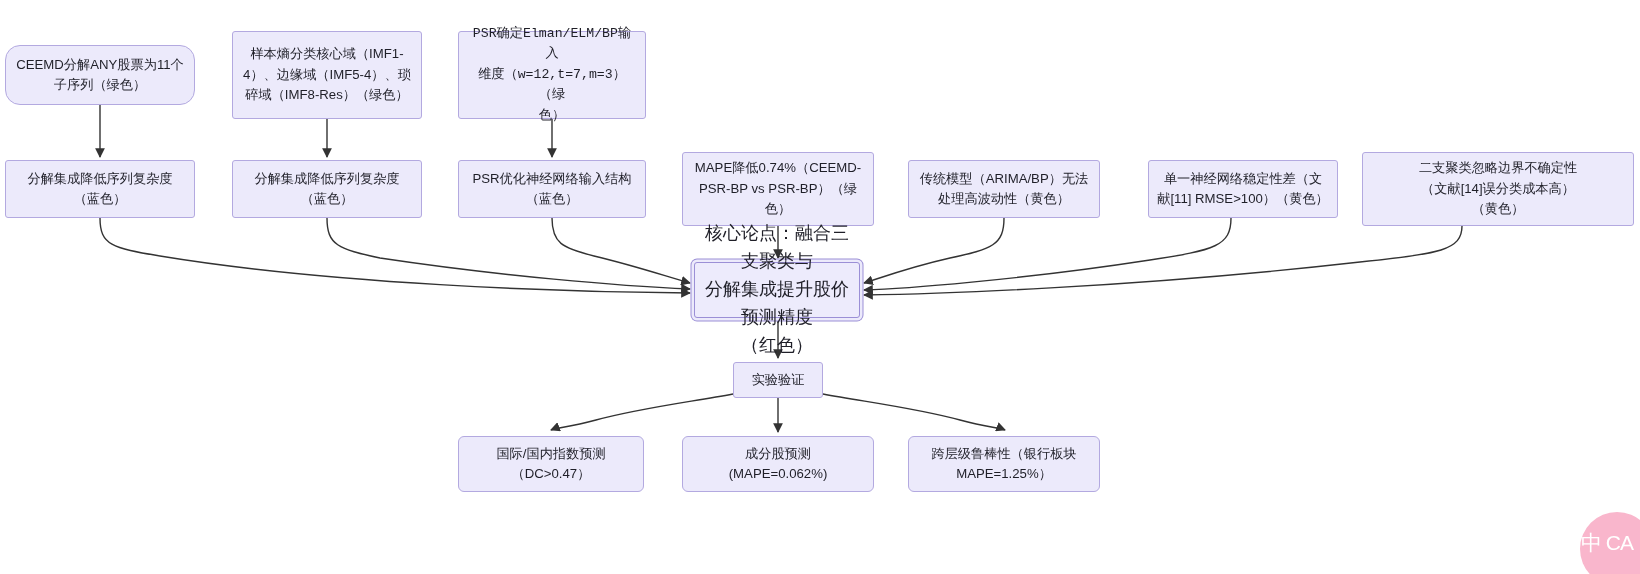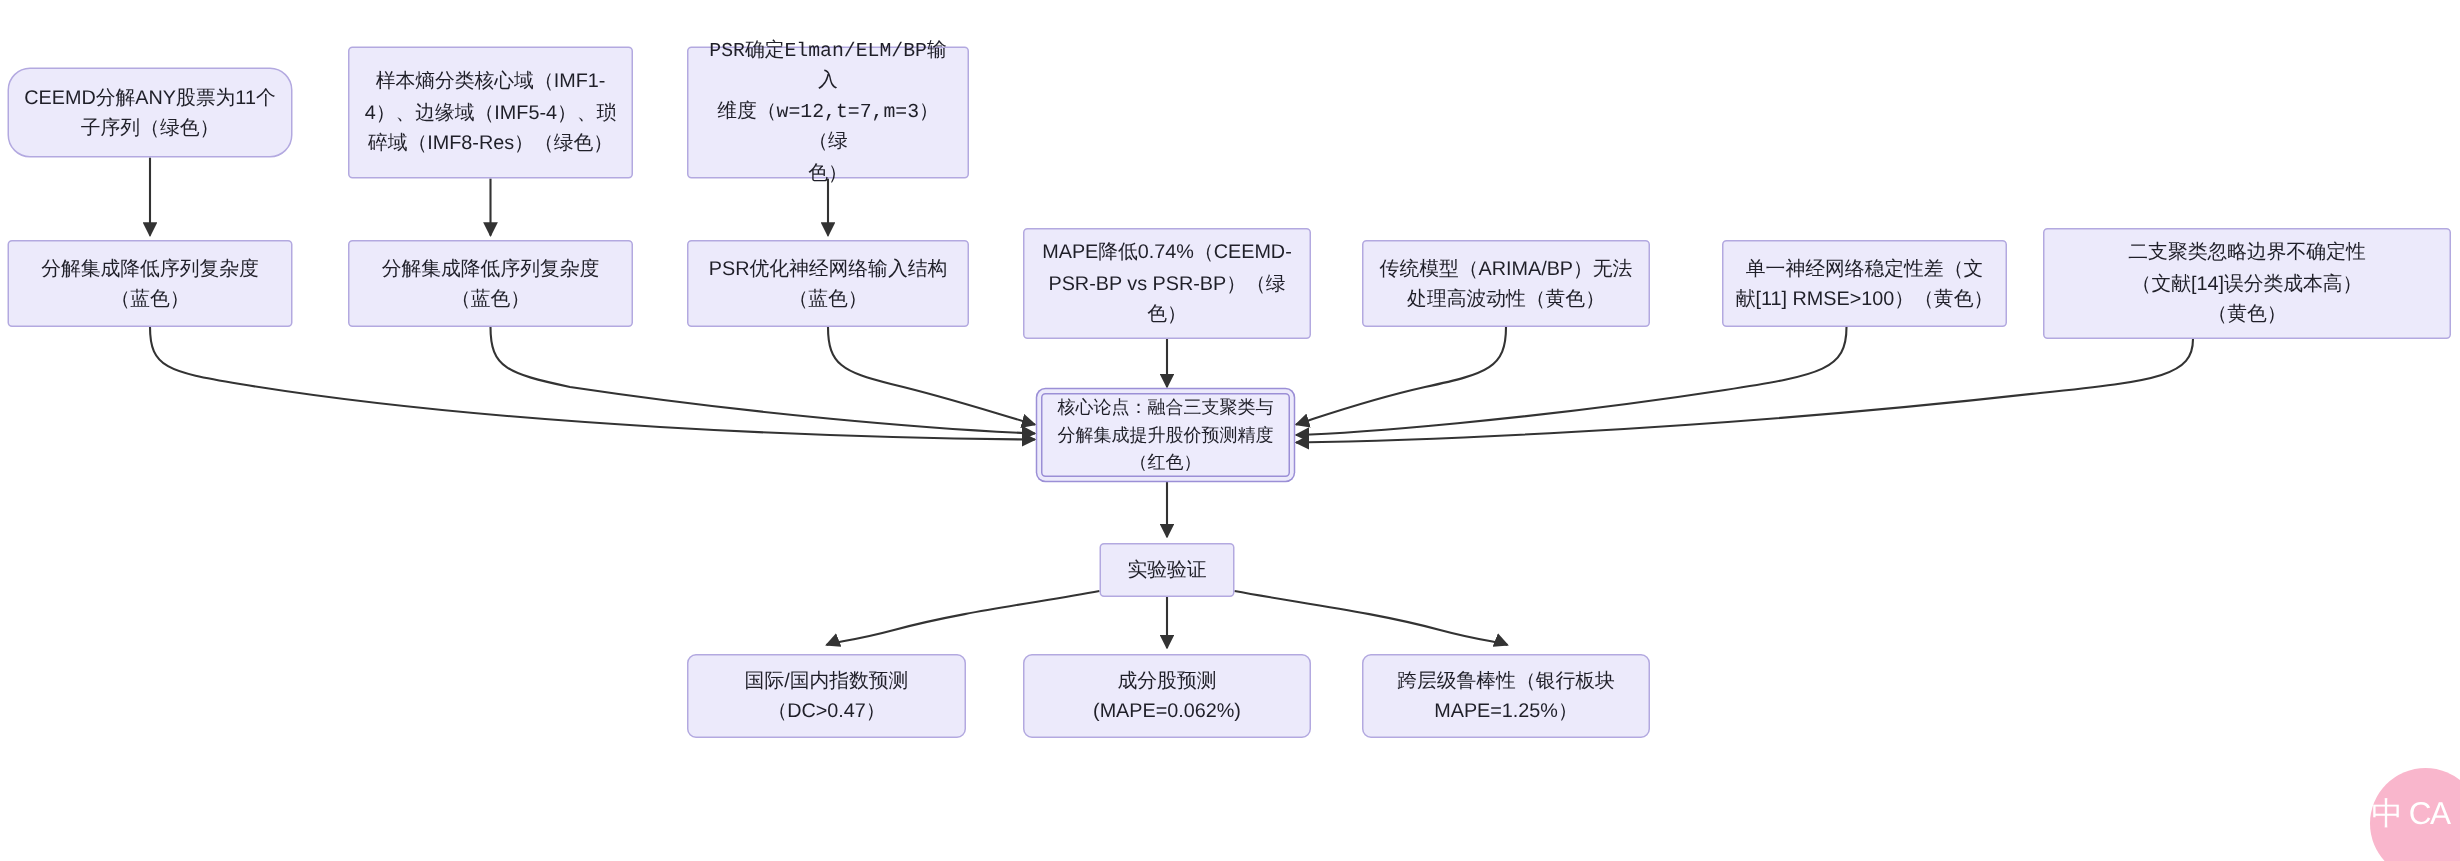--- a/index.html
+++ b/index.html
@@ -38,21 +38,21 @@
     color: #1f1f28;
     font-size: 13.2px;
     line-height: 1.55;
     padding: 4px 8px;
     z-index: 2;
   }
   .node.core {
     border: 1px solid #9B8FD6;
     box-shadow: 0 0 0 2.5px #ECEAFB, 0 0 0 3.5px #9B8FD6;
     background: #EDEBFC;
-    font-size: 12px;
+    font-size: 18px;
   }
   .node .txt {
     display: block;
     white-space: pre-line;
   }
   .watermark {
     position: absolute;
     right: -14px;
     bottom: -12px;
     width: 74px;

